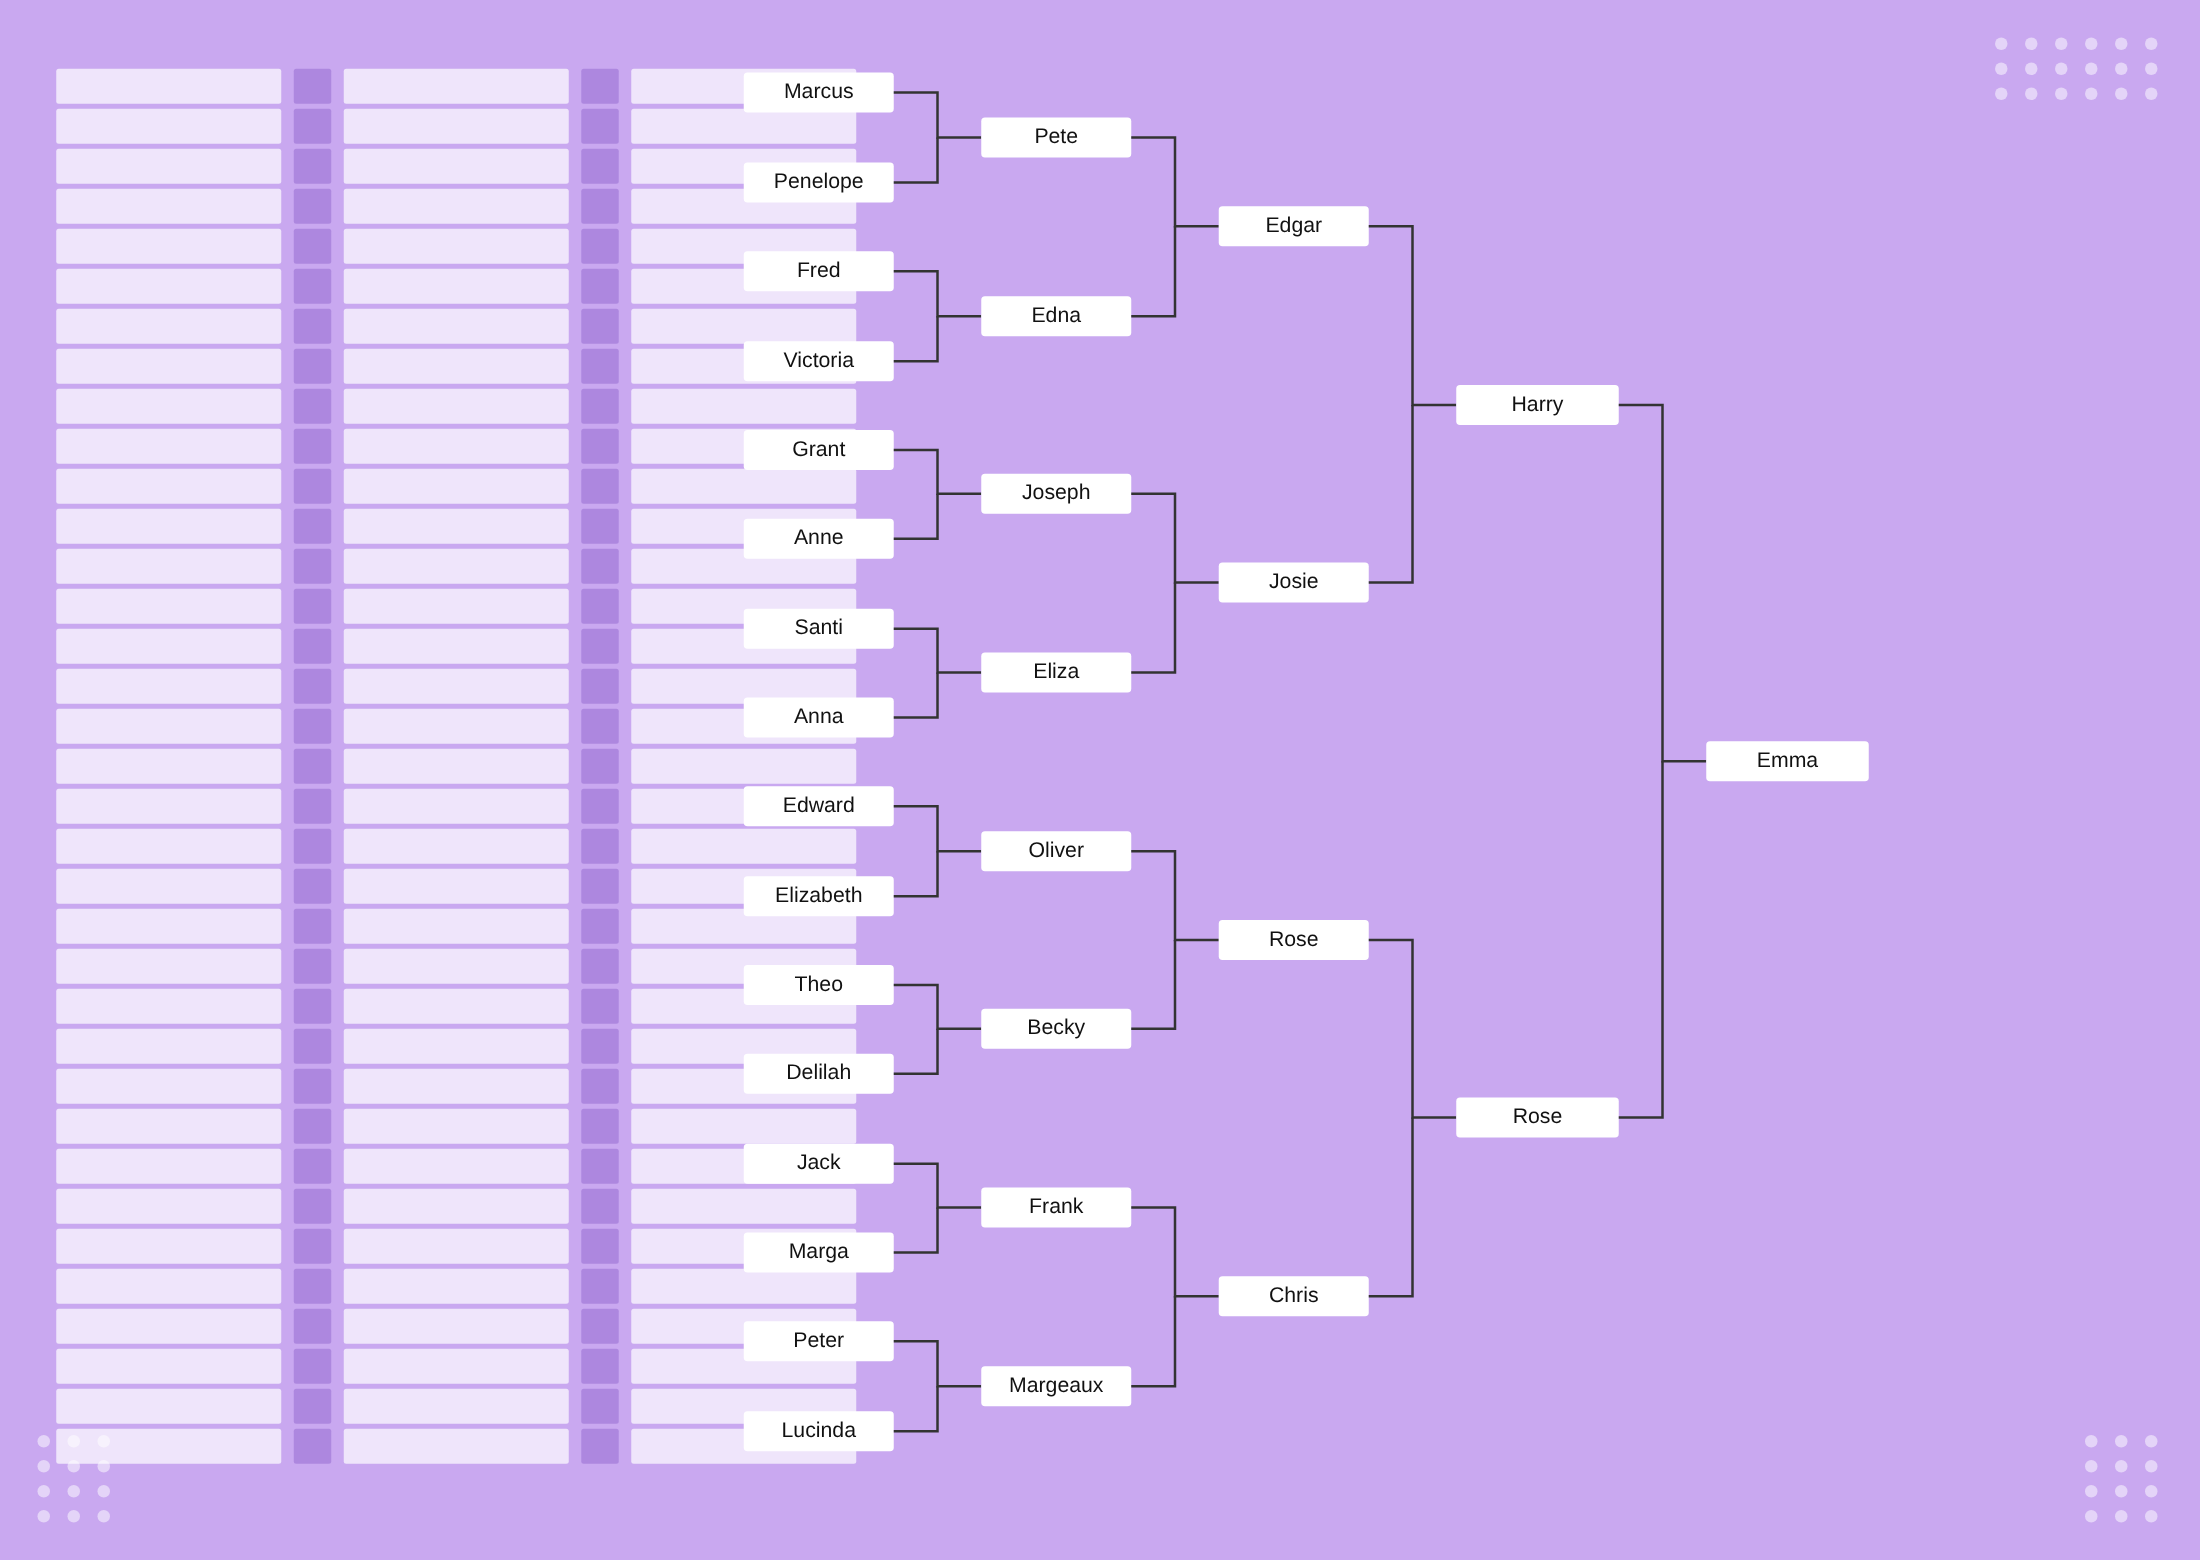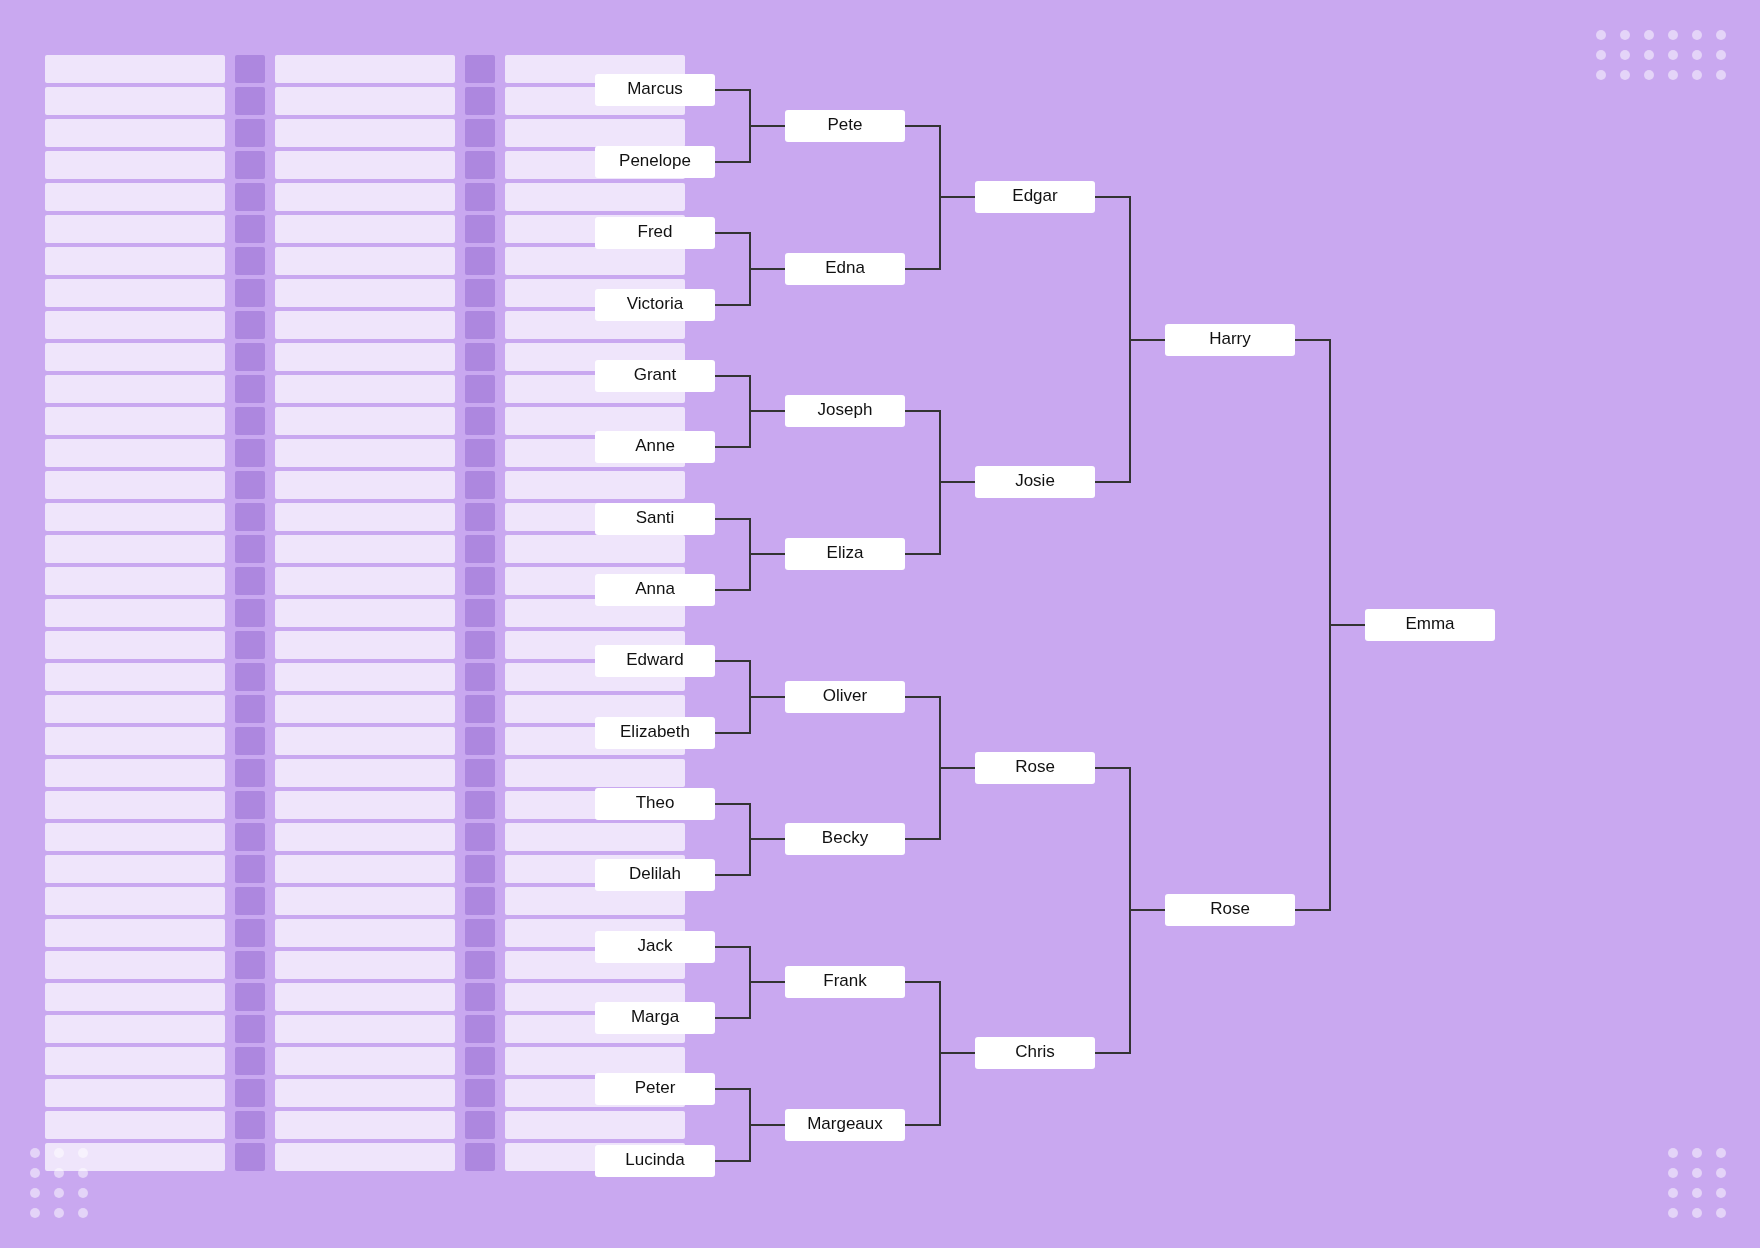--- a/index.html
+++ b/index.html
@@ -79,21 +79,21 @@
     }
     .col-stripe.purple {
       background: #9b72d4;
       opacity: 0.6;
       width: 30px;
     }
 
     
     .bracket-container {
       position: absolute;
-      top: 55px;
+      top: 39px;
       left: 570px;
       width: 1150px;
       height: 1140px;
     }
 
     svg.bracket {
       width: 100%;
       height: 100%;
       overflow: visible;
     }

